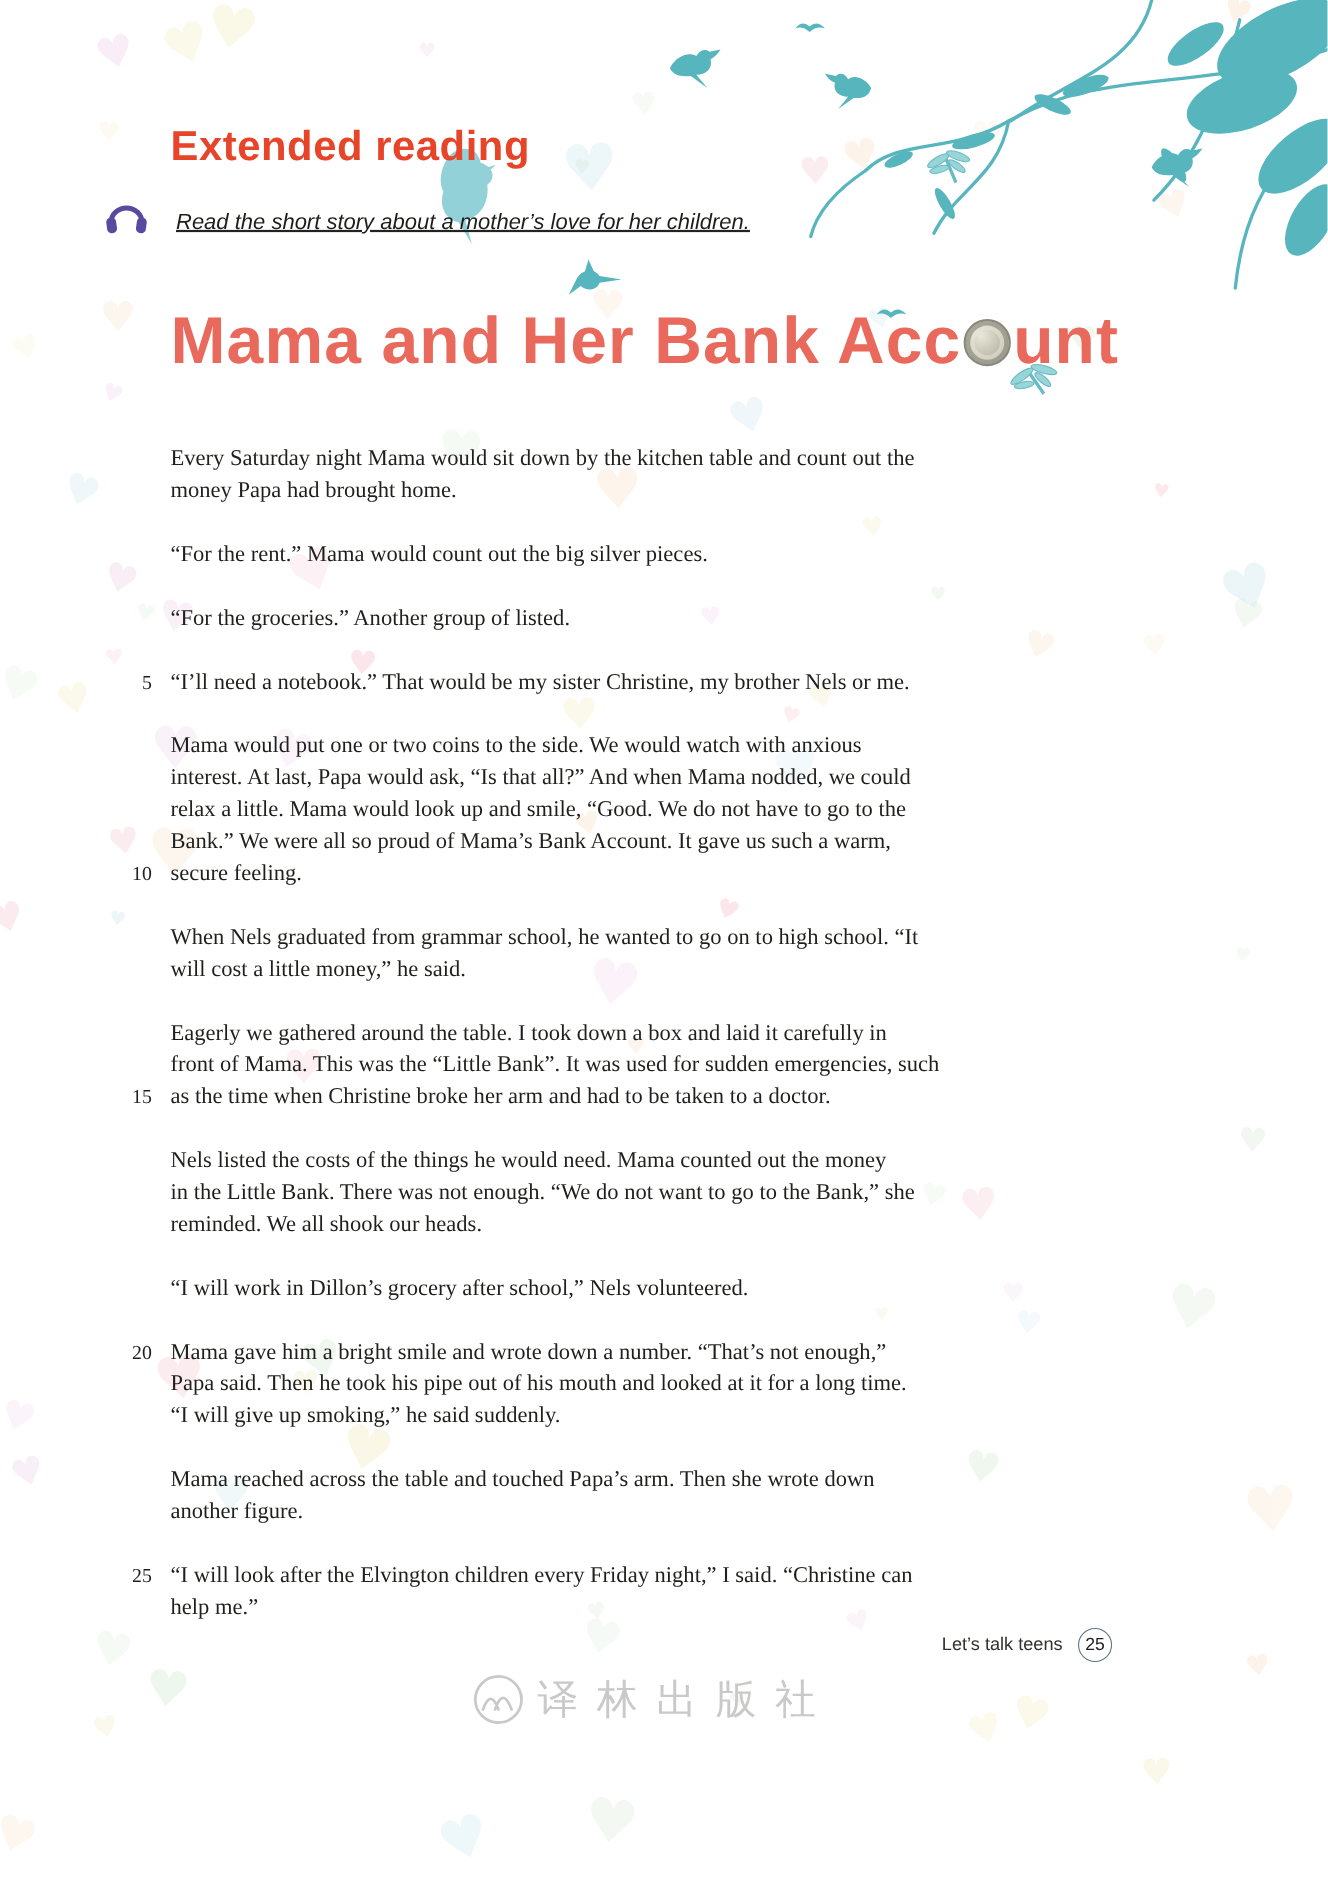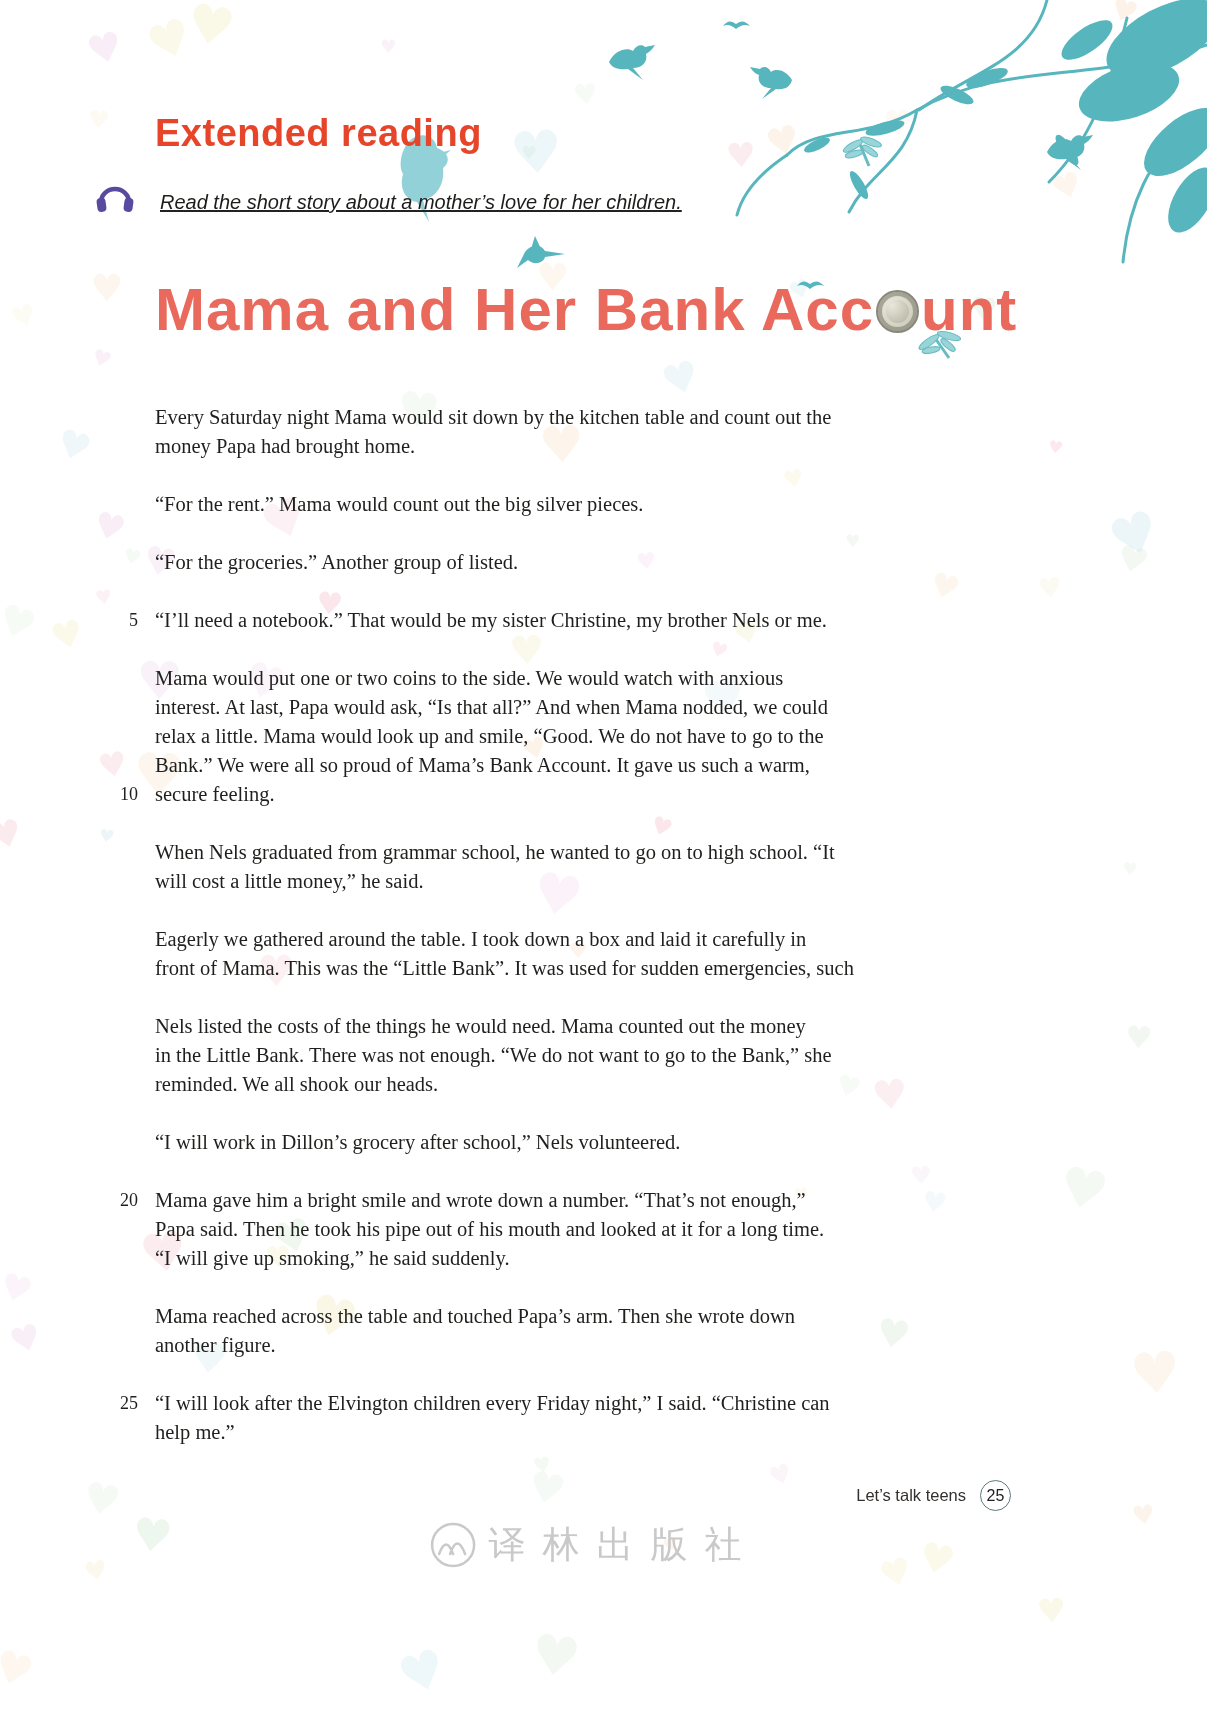--- a/index.html
+++ b/index.html
@@ -245,20 +245,21 @@
         <div class="line"><span>Bank.” We were all so proud of Mama’s Bank Account. It gave us such a warm,</span></div>
         <div class="line"><span class="line-num">10</span><span>secure feeling.</span></div>
       </div>
       <div class="paragraph">
         <div class="line"><span>When Nels graduated from grammar school, he wanted to go on to high school. “It</span></div>
         <div class="line"><span>will cost a little money,” he said.</span></div>
       </div>
       <div class="paragraph">
         <div class="line"><span>Eagerly we gathered around the table. I took down a box and laid it carefully in</span></div>
         <div class="line"><span>front of Mama. This was the “Little Bank”. It was used for sudden emergencies, such</span></div>
+        <div class="line"><span class="line-num">15</span><span>as the time when Christine broke her arm and had to be taken to a doctor.</span></div>
       </div>
       <div class="paragraph">
         <div class="line"><span>Nels listed the costs of the things he would need. Mama counted out the money</span></div>
         <div class="line"><span>in the Little Bank. There was not enough. “We do not want to go to the Bank,” she</span></div>
         <div class="line"><span>reminded. We all shook our heads.</span></div>
       </div>
       <div class="paragraph">
         <div class="line"><span>“I will work in Dillon’s grocery after school,” Nels volunteered.</span></div>
       </div>
       <div class="paragraph">

